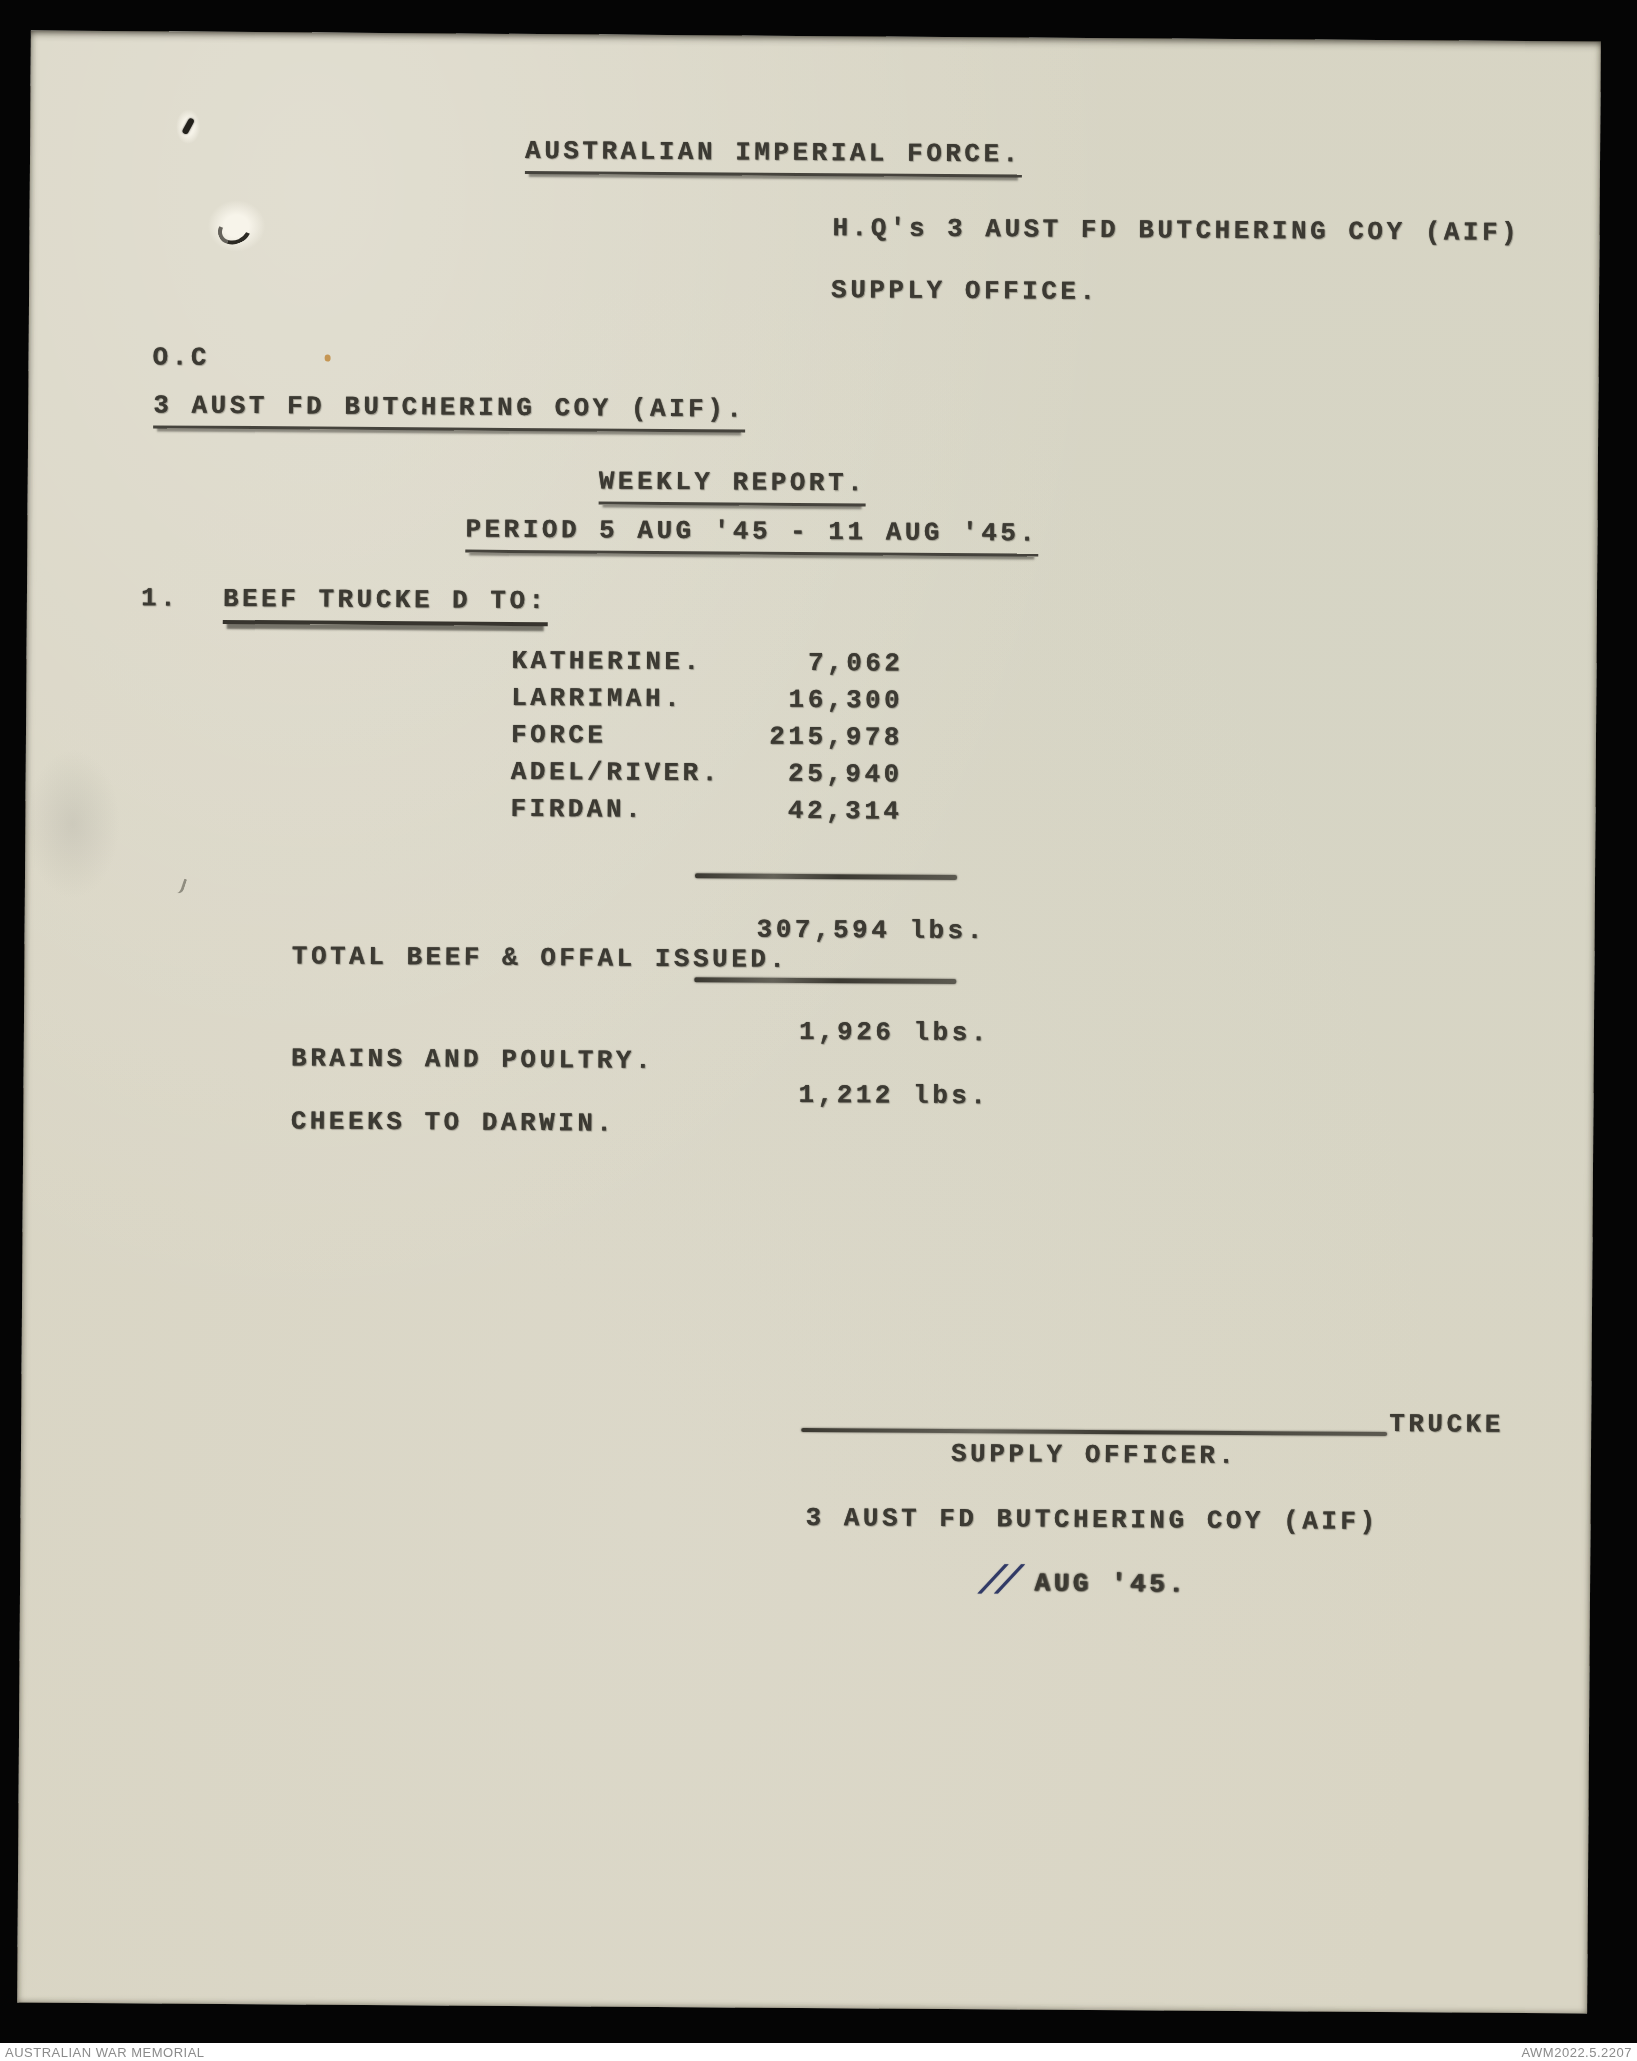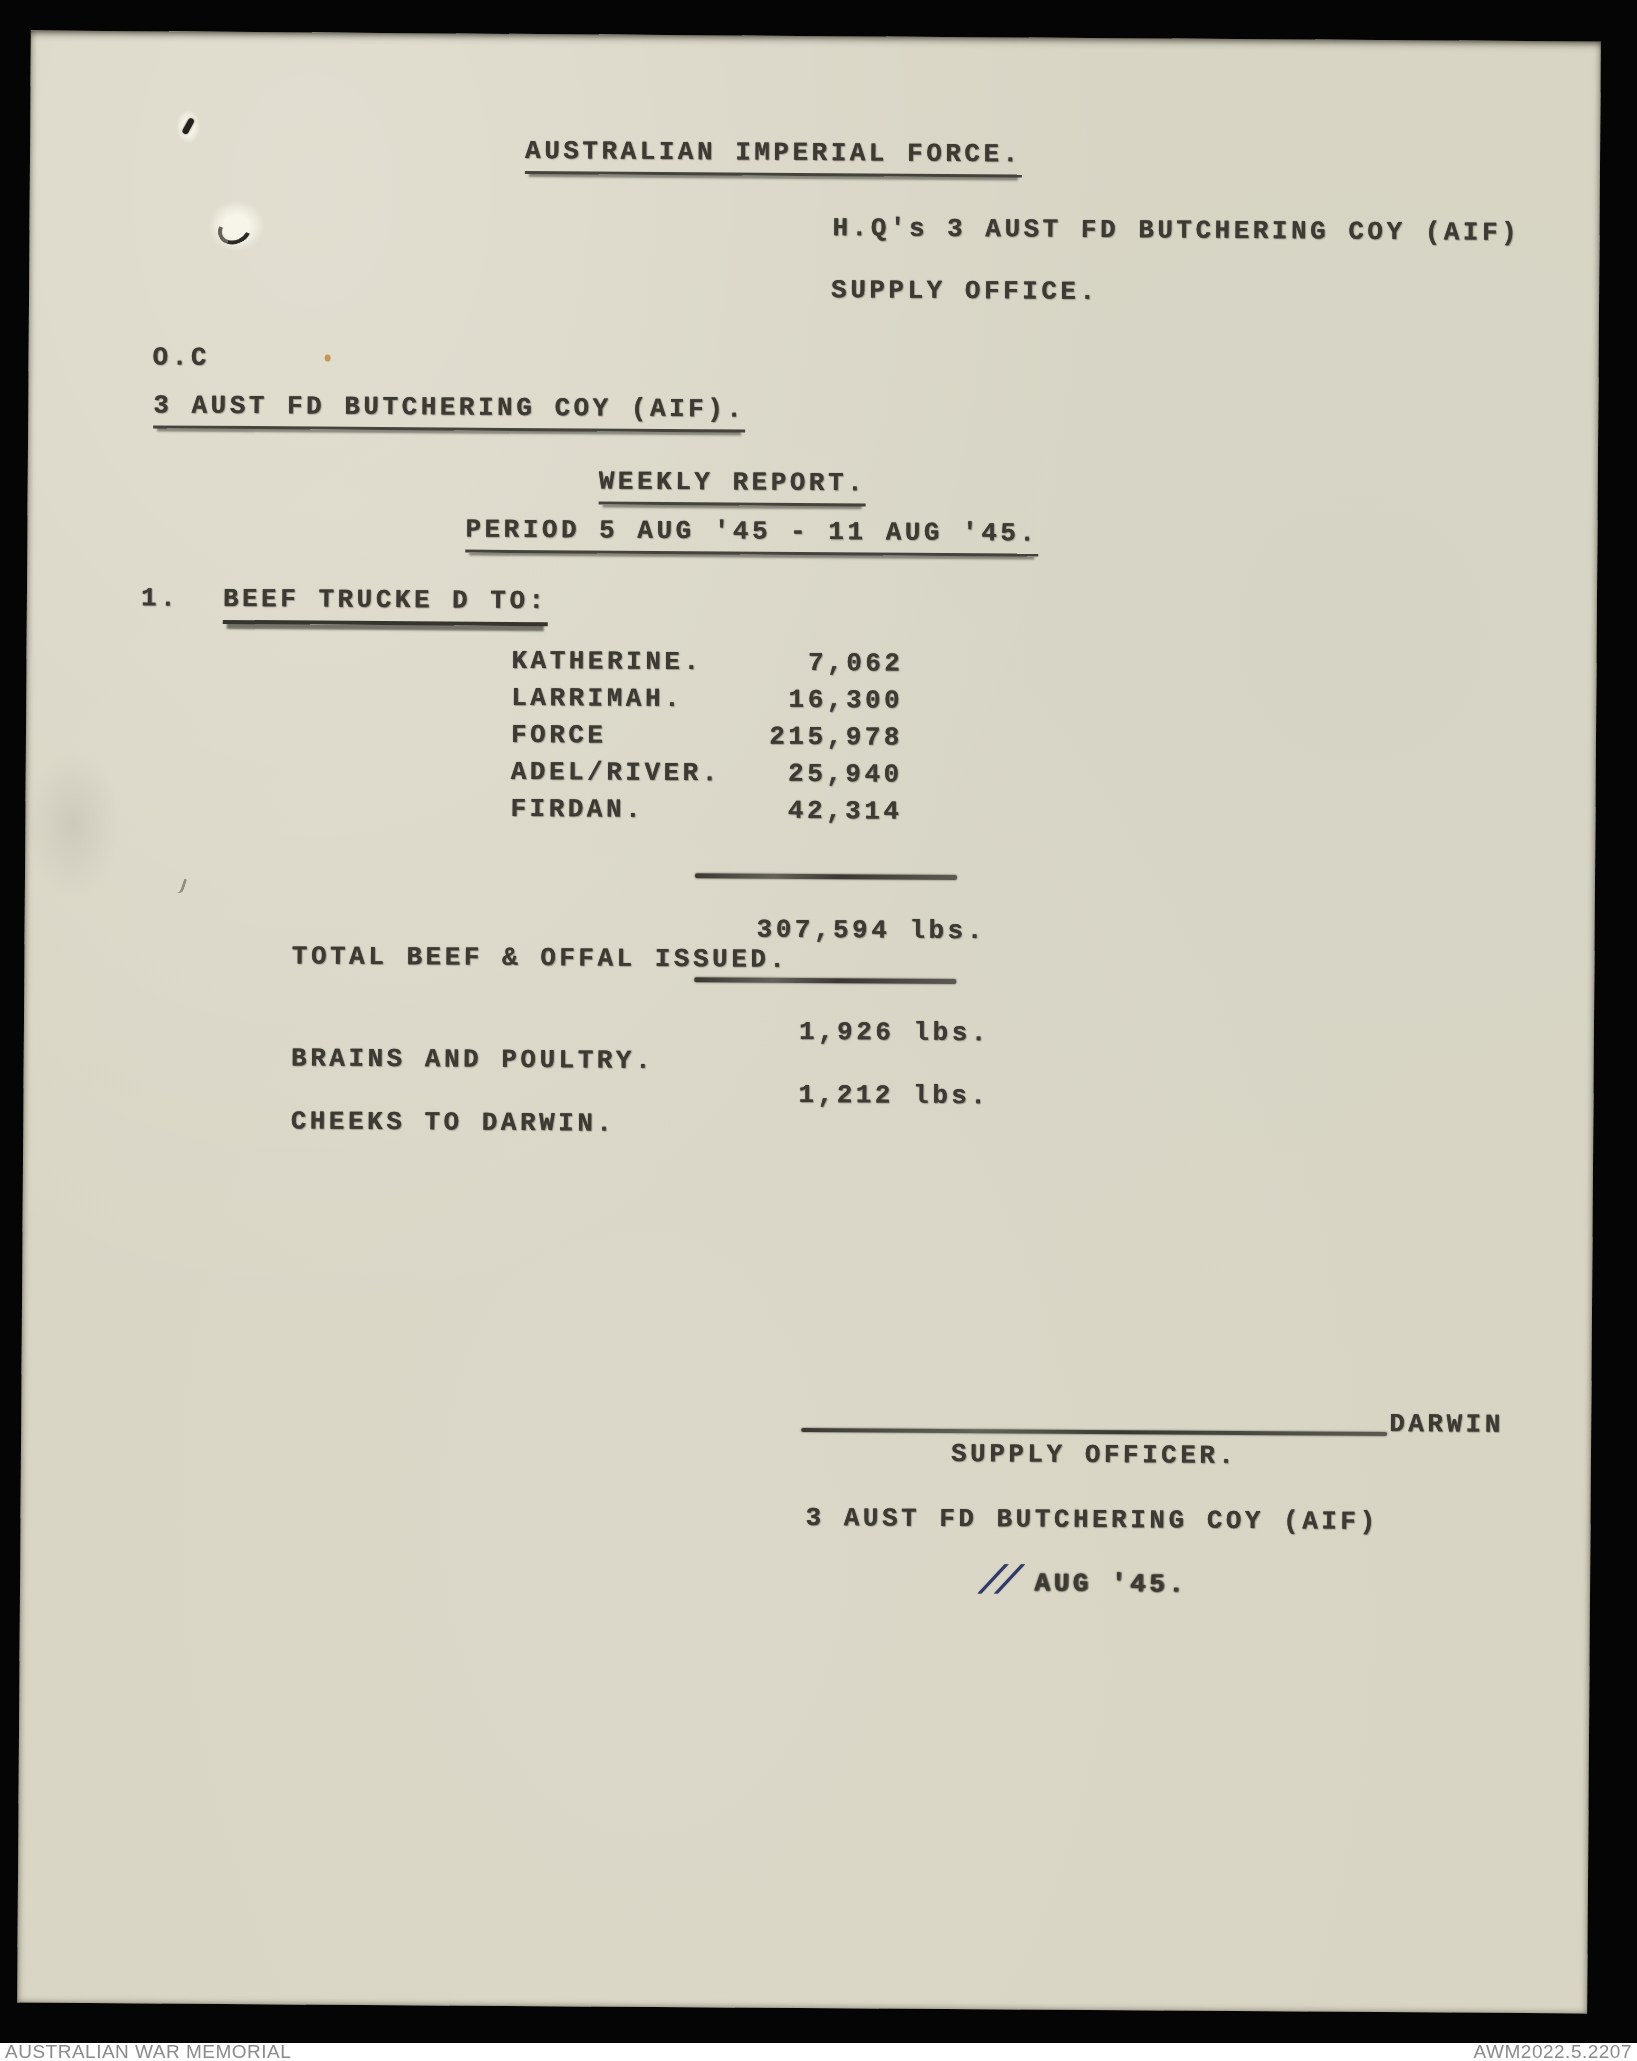--- a/index.html
+++ b/index.html
@@ -115,21 +115,21 @@
     border-right:3px solid rgba(80,78,68,0.55);
     border-radius:0 0 6px 0;transform:rotate(18deg);
   }
   
   .footer{
     position:absolute;left:0;right:0;bottom:0;height:18px;
     background:#ffffff;
     display:flex;justify-content:space-between;align-items:center;
     padding:0 5px;box-sizing:border-box;
     font-family:"Liberation Sans",sans-serif;
-    font-size:19px;color:#8b8b8b;letter-spacing:0.5px;
+    font-size:13px;color:#8b8b8b;letter-spacing:0.5px;
   }
 </style>
 </head>
 <body>
 
 <div class="paper">
 
   <div class="hole1"></div>
   <div class="hole2"></div>
   <div class="dot-stain"></div>
@@ -185,21 +185,21 @@
     <span>BRAINS AND POULTRY.</span>
     <span class="val" style="left:584px;">1,926 lbs.</span>
   </div>
 
   <div class="t" style="left:191px;top:1045px;width:820px;">
     <span>CHEEKS TO DARWIN.</span>
     <span class="val" style="left:584px;">1,212 lbs.</span>
   </div>
 
   <div class="rule sigrule" style="left:780px;top:1392px;width:586px;"></div>
-  <div class="t" style="left:1368px;top:1370px;">DARWIN</div>
+  <div class="t" style="left:1368px;top:1370px;">TRUCKE</div>
   <div class="t" style="left:930px;top:1403px;">SUPPLY OFFICER.</div>
   <div class="t" style="left:785px;top:1468px;">3 AUST FD BUTCHERING COY (AIF)</div>
 
   <div class="t" style="left:967px;top:1528px;"><span class="hand">//</span><span class="overstruck">AUG '45.</span></div>
 
 </div>
 
 <div class="footer">
   <span>AUSTRALIAN WAR MEMORIAL</span>
   <span>AWM2022.5.2207</span>

